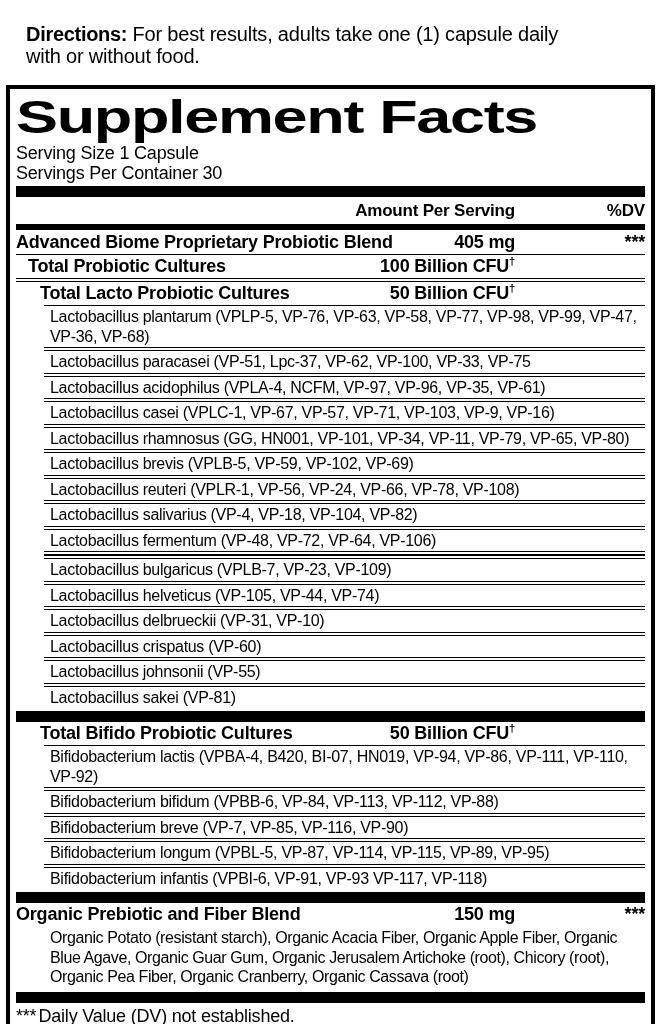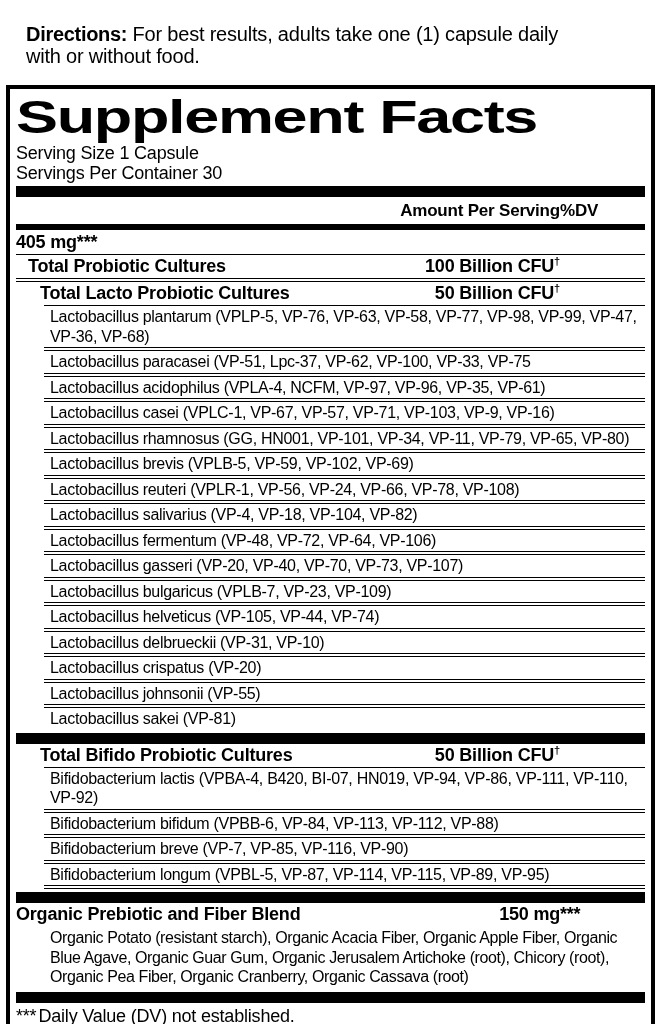--- a/index.html
+++ b/index.html
@@ -9,21 +9,21 @@
   .directions b{letter-spacing:-0.3px;}
   .facts-box{margin-top:7px;margin-left:-2px;width:649px;box-sizing:border-box;border:4px solid #000;padding:2px 6px 5px 6px;background:#fff;}
   .title{font-size:47px;font-weight:bold;line-height:52px;letter-spacing:-1px;white-space:nowrap;transform:scaleX(1.34);transform-origin:0 50%;}
   .serving{font-size:18px;line-height:20px;letter-spacing:-0.2px;}
   .bar{background:#000;}
   .bar.thick{height:11px;margin:3px 0 0 0;}
   .bar.medium{height:6px;margin:1px 0 1px 0;}
   .row{display:flex;align-items:baseline;font-size:18px;line-height:21px;padding:1px 0;letter-spacing:-0.2px;}
   .row .nm{flex:1;}
   .row .amt{flex:none;text-align:right;white-space:nowrap;}
-  .row .dv{flex:none;width:85px;text-align:left;align-self:flex-start;white-space:nowrap;}
+  .row .dv{flex:none;width:85px;text-align:right;align-self:flex-start;white-space:nowrap;margin-left:45px;}
   .row.bold{font-weight:bold;}
   .row.head{font-size:17px;padding:3px 0 2px 0;}
   .ind1 .nm{padding-left:12px;}
   .ind2 .nm{padding-left:24px;}
   .row.species{display:block;font-weight:normal;font-size:16px;line-height:19.5px;letter-spacing:-0.3px;padding:1px 4px 1px 34px;}
   .para{font-size:16px;line-height:19.5px;letter-spacing:-0.4px;padding:2px 2px 2px 34px;}
   .sep{box-sizing:border-box;border-top:1px solid #000;height:1px;}
   .sep.dbl{height:4px;border-top:1px solid #000;border-bottom:1px solid #000;}
   .sep.indented{margin-left:28px;}
   .footnote{font-size:18px;line-height:21px;padding:3px 0 0 0;letter-spacing:-0.2px;}
@@ -47,20 +47,21 @@
 
     <div class="row bold head">
       <span class="nm"></span>
       <span class="amt">Amount Per Serving</span>
       <span class="dv">%DV</span>
     </div>
 
     <div class="bar medium"></div>
 
     <div class="row bold">
+      <span class="nm">Advanced Biome Proprietary Probiotic Blend</span>
       <span class="amt">405 mg</span>
       <span class="dv">***</span>
     </div>
     <div class="sep"></div>
 
     <div class="row bold ind1">
       <span class="nm">Total Probiotic Cultures</span>
       <span class="amt"><span>100 Billion CFU</span><sup>†</sup></span>
       <span class="dv"></span>
     </div>
@@ -84,29 +85,28 @@
     <div class="row species">Lactobacillus rhamnosus (GG, HN001, VP-101, VP-34, VP-11, VP-79, VP-65, VP-80)</div>
     <div class="sep dbl indented"></div>
     <div class="row species">Lactobacillus brevis (VPLB-5, VP-59, VP-102, VP-69)</div>
     <div class="sep dbl indented"></div>
     <div class="row species">Lactobacillus reuteri (VPLR-1, VP-56, VP-24, VP-66, VP-78, VP-108)</div>
     <div class="sep dbl indented"></div>
     <div class="row species">Lactobacillus salivarius (VP-4, VP-18, VP-104, VP-82)</div>
     <div class="sep dbl indented"></div>
     <div class="row species">Lactobacillus fermentum (VP-48, VP-72, VP-64, VP-106)</div>
     <div class="sep dbl indented"></div>
-    <div class="row species">Lactobacillus gasseri (VP-20, VP-40, VP-70, VP-73, VP-107)</div>
     <div class="sep dbl indented"></div>
     <div class="row species">Lactobacillus bulgaricus (VPLB-7, VP-23, VP-109)</div>
     <div class="sep dbl indented"></div>
     <div class="row species">Lactobacillus helveticus (VP-105, VP-44, VP-74)</div>
     <div class="sep dbl indented"></div>
     <div class="row species">Lactobacillus delbrueckii (VP-31, VP-10)</div>
     <div class="sep dbl indented"></div>
-    <div class="row species">Lactobacillus crispatus (VP-20)</div>
+    <div class="row species">Lactobacillus crispatus (VP-60)</div>
     <div class="sep dbl indented"></div>
     <div class="row species">Lactobacillus johnsonii (VP-55)</div>
     <div class="sep dbl indented"></div>
     <div class="row species">Lactobacillus sakei (VP-81)</div>
 
     <div class="bar thick"></div>
 
     <div class="row bold ind2">
       <span class="nm">Total Bifido Probiotic Cultures</span>
       <span class="amt"><span>50 Billion CFU</span><sup>†</sup></span>
@@ -115,20 +115,21 @@
     <div class="sep indented"></div>
 
     <div class="row species">Bifidobacterium lactis (VPBA-4, B420, BI-07, HN019, VP-94, VP-86, VP-111, VP-110, VP-92)</div>
     <div class="sep dbl indented"></div>
     <div class="row species">Bifidobacterium bifidum (VPBB-6, VP-84, VP-113, VP-112, VP-88)</div>
     <div class="sep dbl indented"></div>
     <div class="row species">Bifidobacterium breve (VP-7, VP-85, VP-116, VP-90)</div>
     <div class="sep dbl indented"></div>
     <div class="row species">Bifidobacterium longum (VPBL-5, VP-87, VP-114, VP-115, VP-89, VP-95)</div>
     <div class="sep dbl indented"></div>
+    <div class="row species">Bifidobacterium infantis (VPBI-6, VP-91, VP-93 VP-117, VP-118)</div>
 
     <div class="bar thick"></div>
 
     <div class="row bold">
       <span class="nm">Organic Prebiotic and Fiber Blend</span>
       <span class="amt">150 mg</span>
       <span class="dv">***</span>
     </div>
 
     <div class="para">Organic Potato (resistant starch), Organic Acacia Fiber, Organic Apple Fiber, Organic Blue Agave, Organic Guar Gum, Organic Jerusalem Artichoke (root), Chicory (root), Organic Pea Fiber, Organic Cranberry, Organic Cassava (root)</div>

